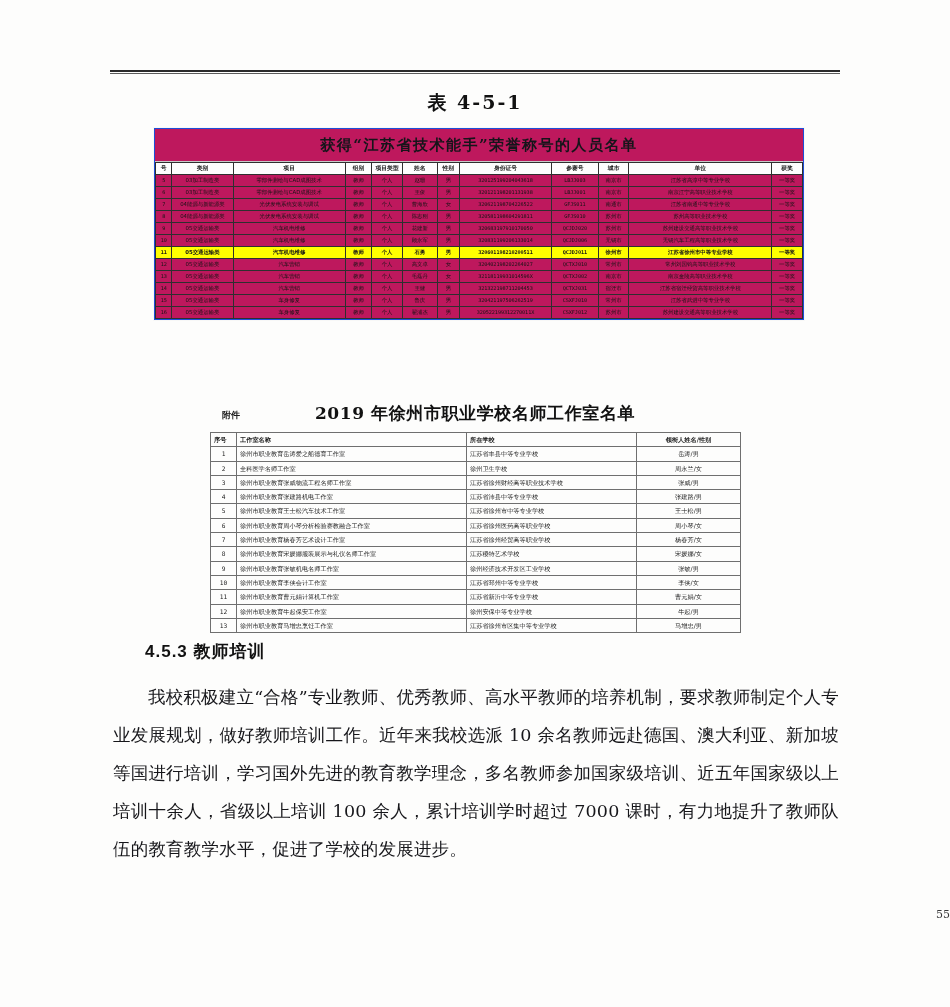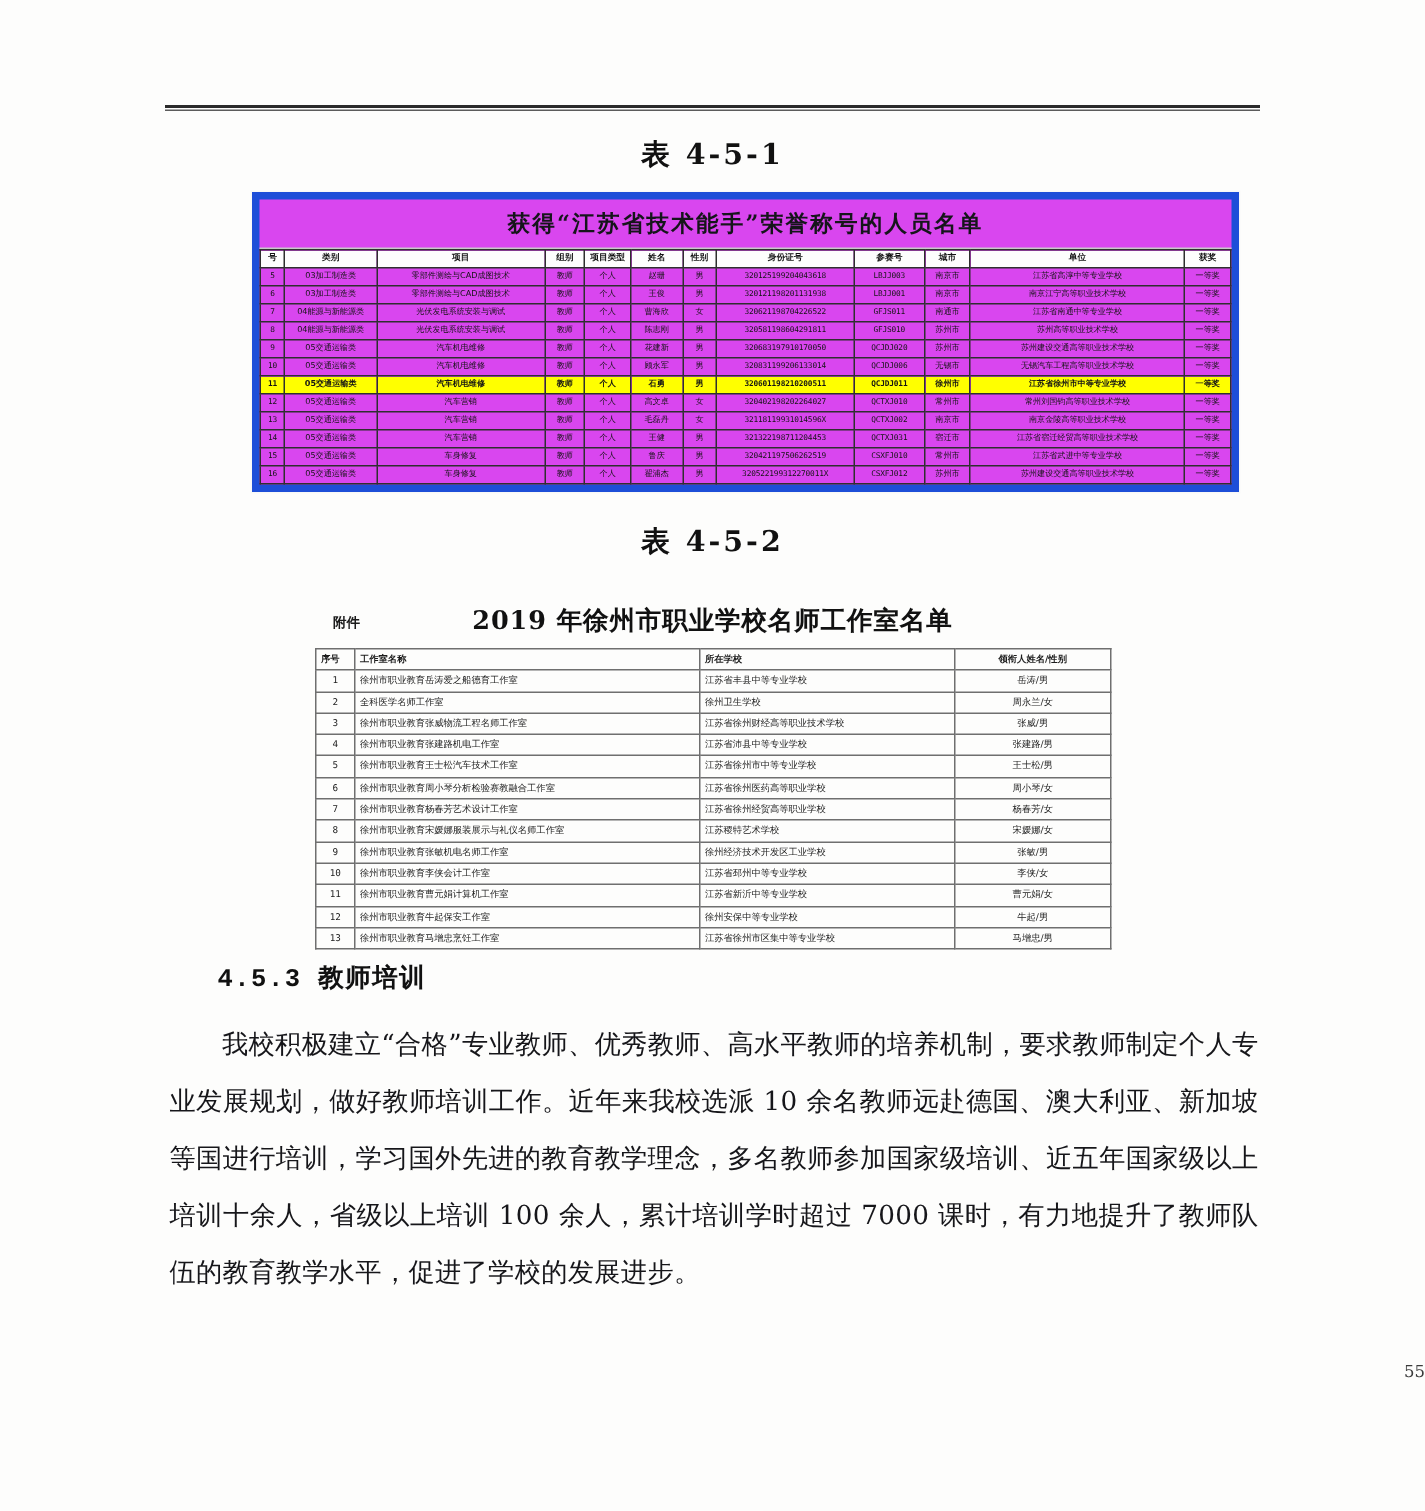--- a/index.html
+++ b/index.html
@@ -62,25 +62,25 @@
     font-size: 19px;
     letter-spacing: 2px;
     color: #111;
   }
   #caption-1 { top: 90px; }
   #caption-2 { top: 348px; }
 
   
   .scan1 {
     position: absolute;
-    left: 168px;
+    left: 154px;
     top: 128px;
     width: 648px;
-    background: #d946ef;
-    border: 5px solid #1d4ed8;
+    background: #be185d;
+    border: 1px solid #1d4ed8;
     box-shadow: 0 0 0 1px rgba(0,0,0,0.02);
   }
   .scan1 .xl-title {
     text-align: center;
     font-family: "DejaVu Serif", "Liberation Serif", serif;
     font-weight: bold;
     font-size: 15px;
     letter-spacing: 1.5px;
     padding: 7px 0 6px 0;
     color: #15151a;
@@ -181,21 +181,21 @@
   .c2-seq  { width: 26px; }
   .c2-room { width: 230px; }
   .c2-sch  { width: 170px; }
   .c2-lead { width: 104px; }
 
   
   .section-heading {
     position: absolute;
     left: 145px;
     top: 640px;
-    font-family: Liberation Mono, monospace;
+    font-family: Liberation Sans, sans-serif;
     font-weight: bold;
     font-size: 17px;
     letter-spacing: 1px;
     color: #111;
   }
   .prose {
     position: absolute;
     left: 113px;
     top: 678px;
     width: 726px;
@@ -427,21 +427,20 @@
             <td class="id">320522199312270011X</td>
             <td class="code">CSXFJ012</td>
             <td>苏州市</td>
             <td>苏州建设交通高等职业技术学校</td>
             <td>一等奖</td>
           </tr>
         </tbody>
     </table>
   </div>
 
-  <div class="table-caption" id="caption-2">表 4-5-2</div>
   <div class="attach-label">附件</div>
   <div class="t2-title">2019 年徐州市职业学校名师工作室名单</div>
 
   <div class="scan2">
     <table class="t2">
       <colgroup>
         <col class="c2-seq">
           <col class="c2-room">
           <col class="c2-sch">
           <col class="c2-lead">

